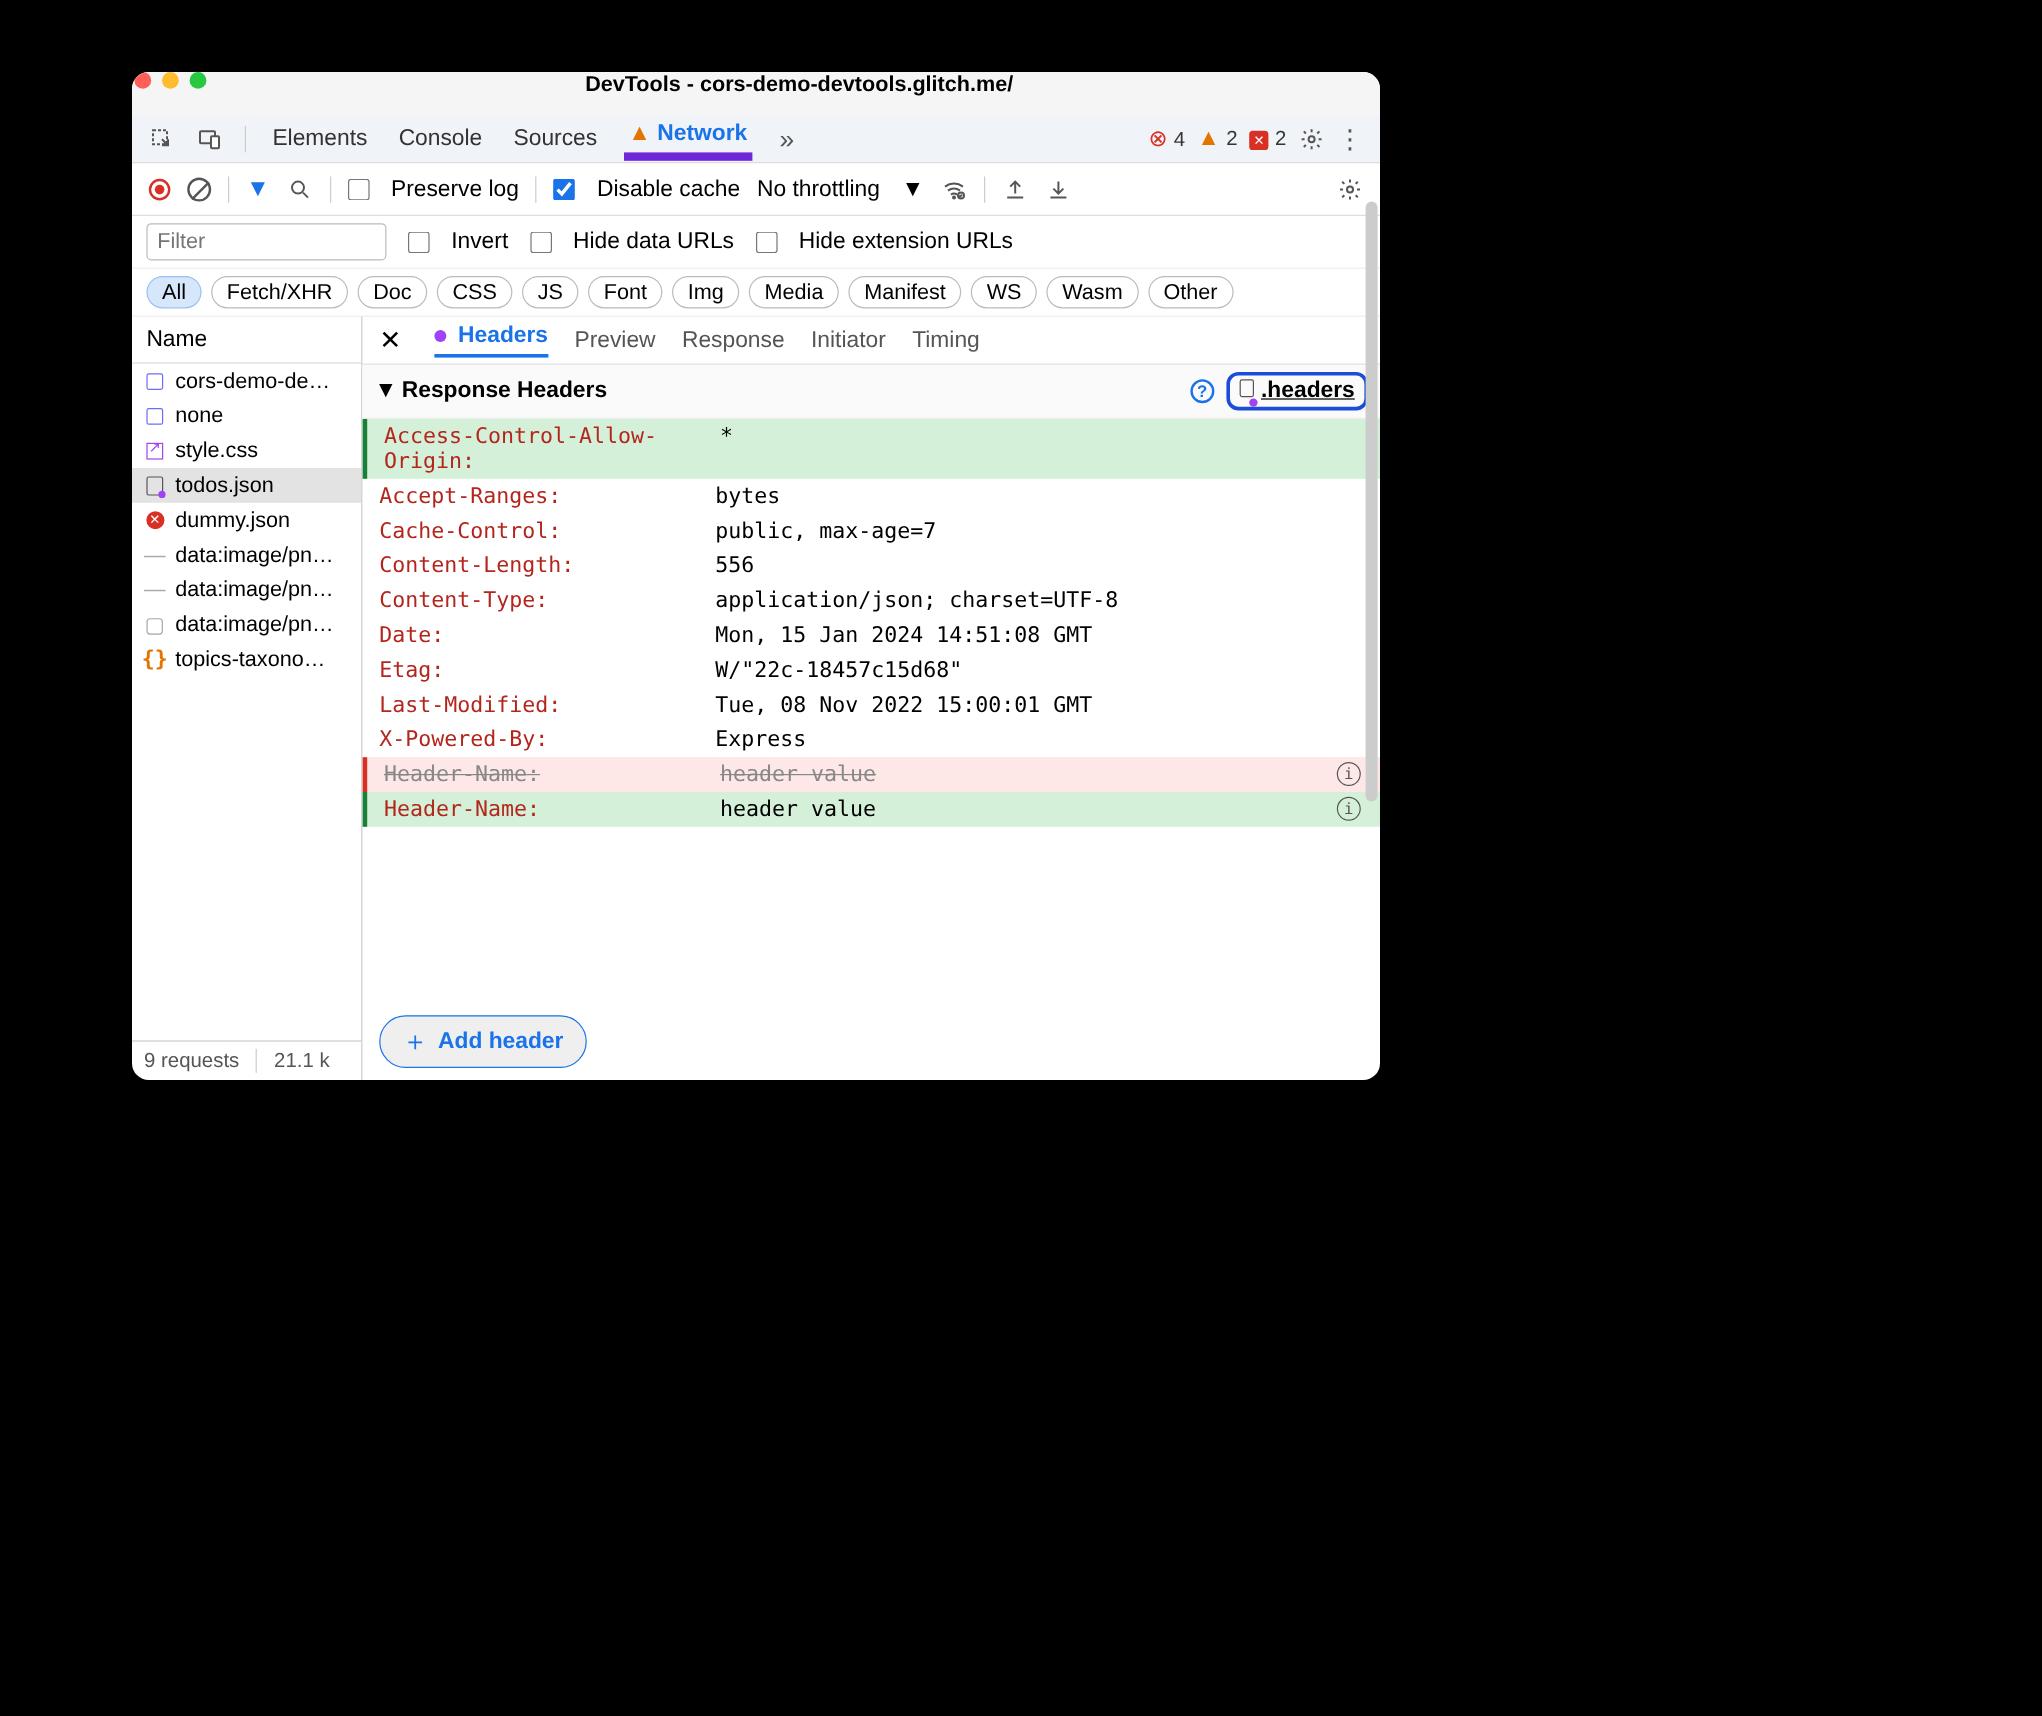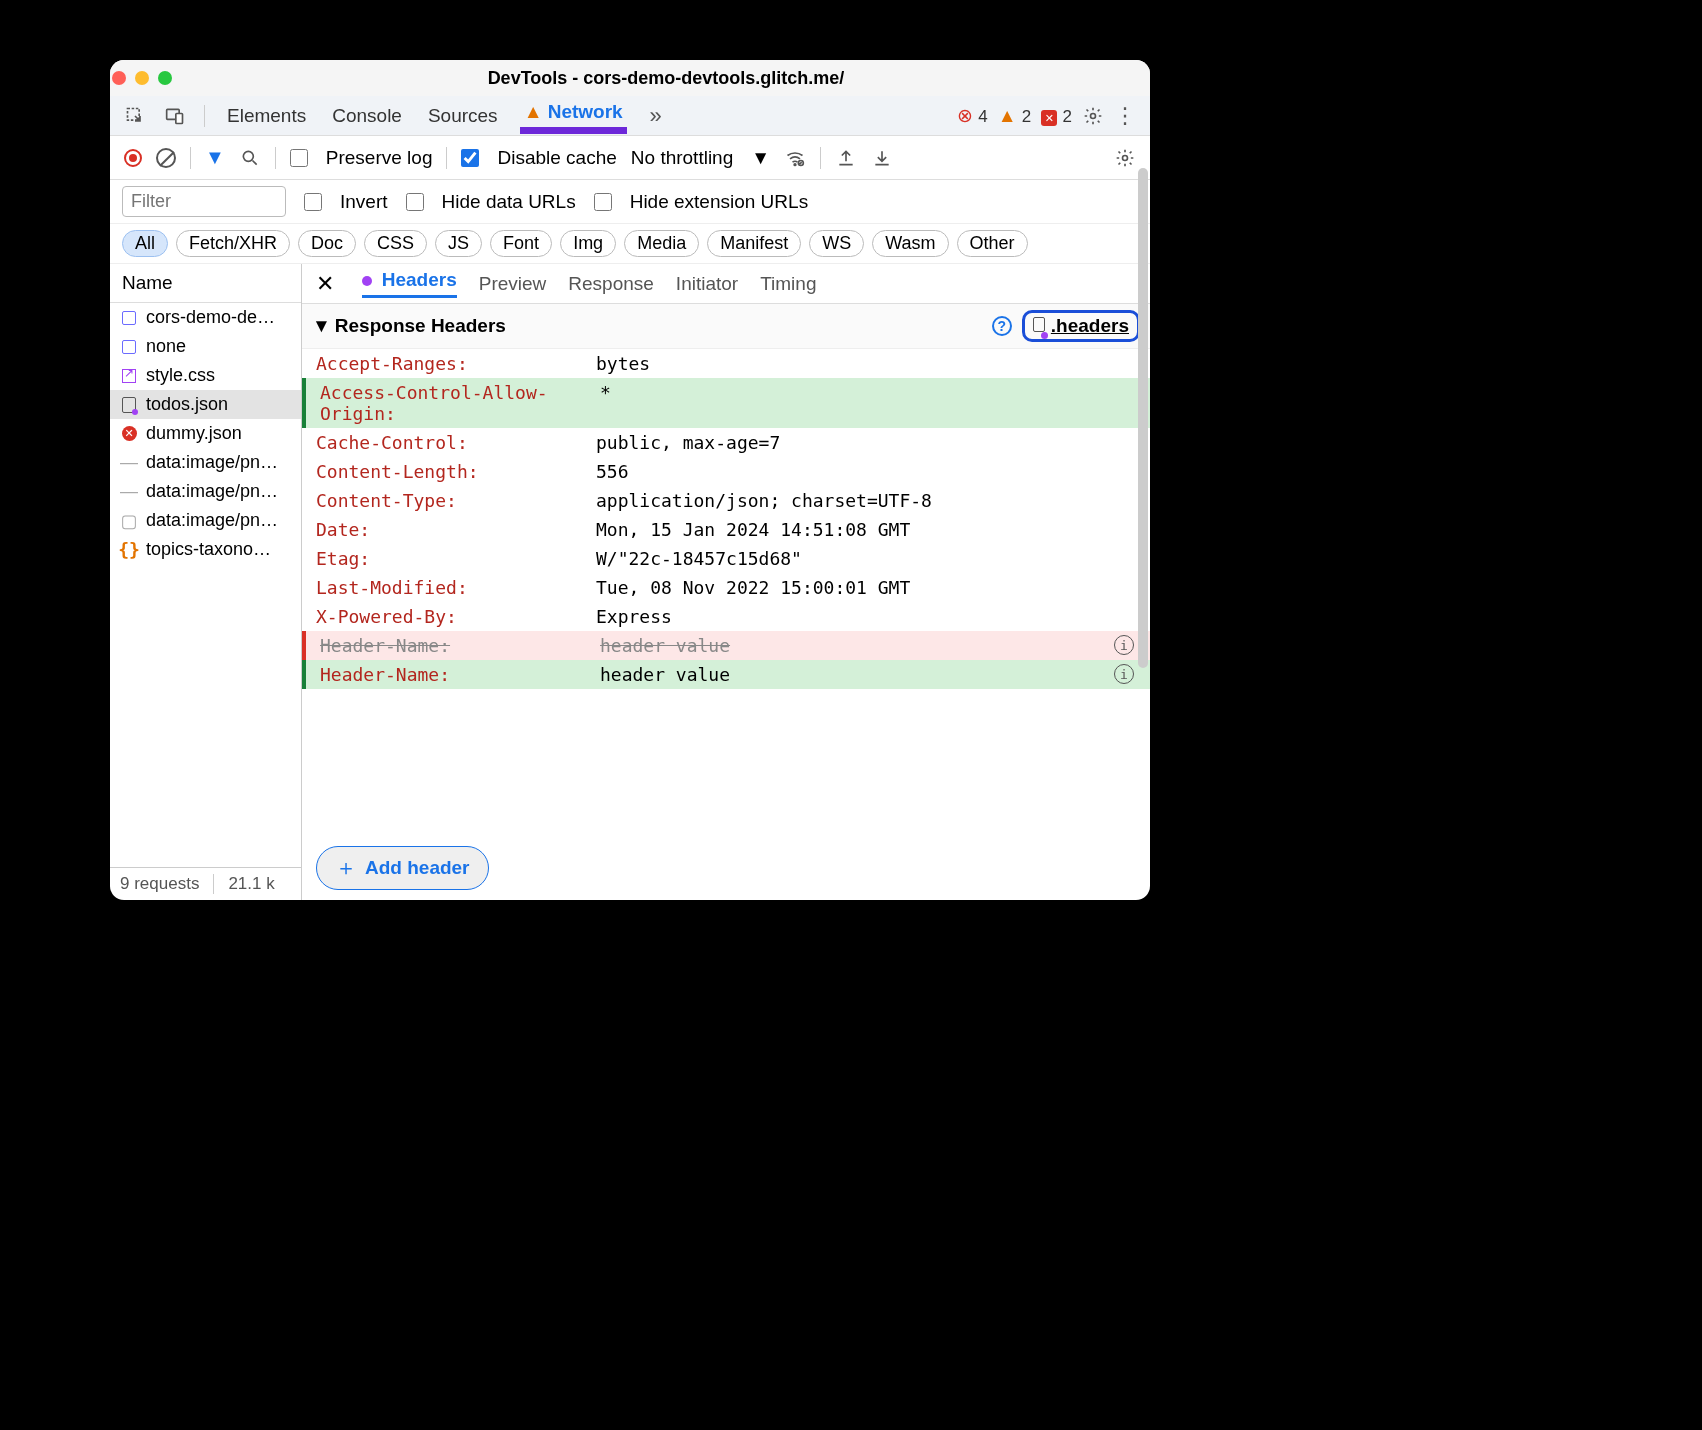--- a/index.html
+++ b/index.html
@@ -18,21 +18,21 @@
     height: 840px;
     box-shadow: 0 20px 60px rgba(0,0,0,.4);
     display: flex;
     flex-direction: column;
     overflow: hidden;
     position: relative;
   }
   .titlebar {
     height: 36px;
     display: flex;
-    align-items: center;
+    align-items: flex-start;
     padding: 0 2px;
     background: #f5f5f5;
     gap: 12px;
   }
   .traffic { display: flex; gap: 9px; }
   .dot { width: 14px; height: 14px; border-radius: 50%; }
   .dot.red    { background: #ff5f57; }
   .dot.yellow { background: #febc2e; }
   .dot.green  { background: #28c840; }
   .title { flex: 1; text-align: center; font-weight: 600; font-size: 18px; }
@@ -73,21 +73,21 @@
 
   .chk { display:flex; align-items:center; gap:18px; }
   .chk input { width:18px; height:18px; accent-color:#1a73e8; }
   .throttle { display:flex; align-items:center; gap:6px; }
 
   .filterbar {
     display:flex; align-items:center; gap:18px; padding:6px 12px;
     border-bottom: 1px solid #eee;
   }
   .filter-input {
-    width: 164px; border:1px solid #bbb; border-radius:4px;
+    width: 200px; border:1px solid #bbb; border-radius:4px;
     padding: 4px 8px; font-size:18px; color:#b91c1c;
   }
 
   .chips { display:flex; gap:8px; padding:6px 12px; flex-wrap:wrap; border-bottom:1px solid #eee; }
   .chip {
     border:1px solid #bbb; border-radius:14px; padding:2px 12px; font-size:18px;
     background:#fff;
   }
   .chip.active { background:#d6e6fb; border-color:#9cc0f0; }
 
@@ -378,27 +378,27 @@
         <span class="headers-link">
           <span style="position:relative">
             <span style="display:inline-block;width:12px;height:15px;border:1.5px solid #555;border-radius:2px"></span>
             <span style="position:absolute;width:7px;height:7px;border-radius:50%;background:#a142f4;bottom:-2px;right:-3px"></span>
           </span>
           <span>.headers</span>
         </span>
       </div>
 
       <div class="hdr-table" id="hdrtable">
-          <div class="hdr-row">
-            <span class="hdr-key">Accept-Ranges:</span>
-            <span class="hdr-val">bytes</span>
-          </div>
           <div class="hdr-row green">
             <span class="hdr-key">Access-Control-Allow-<br>Origin:</span>
             <span class="hdr-val">*</span>
+          </div>
+          <div class="hdr-row">
+            <span class="hdr-key">Accept-Ranges:</span>
+            <span class="hdr-val">bytes</span>
           </div>
           <div class="hdr-row">
             <span class="hdr-key">Cache-Control:</span>
             <span class="hdr-val">public, max-age=7</span>
           </div>
           <div class="hdr-row">
             <span class="hdr-key">Content-Length:</span>
             <span class="hdr-val">556</span>
           </div>
           <div class="hdr-row">

